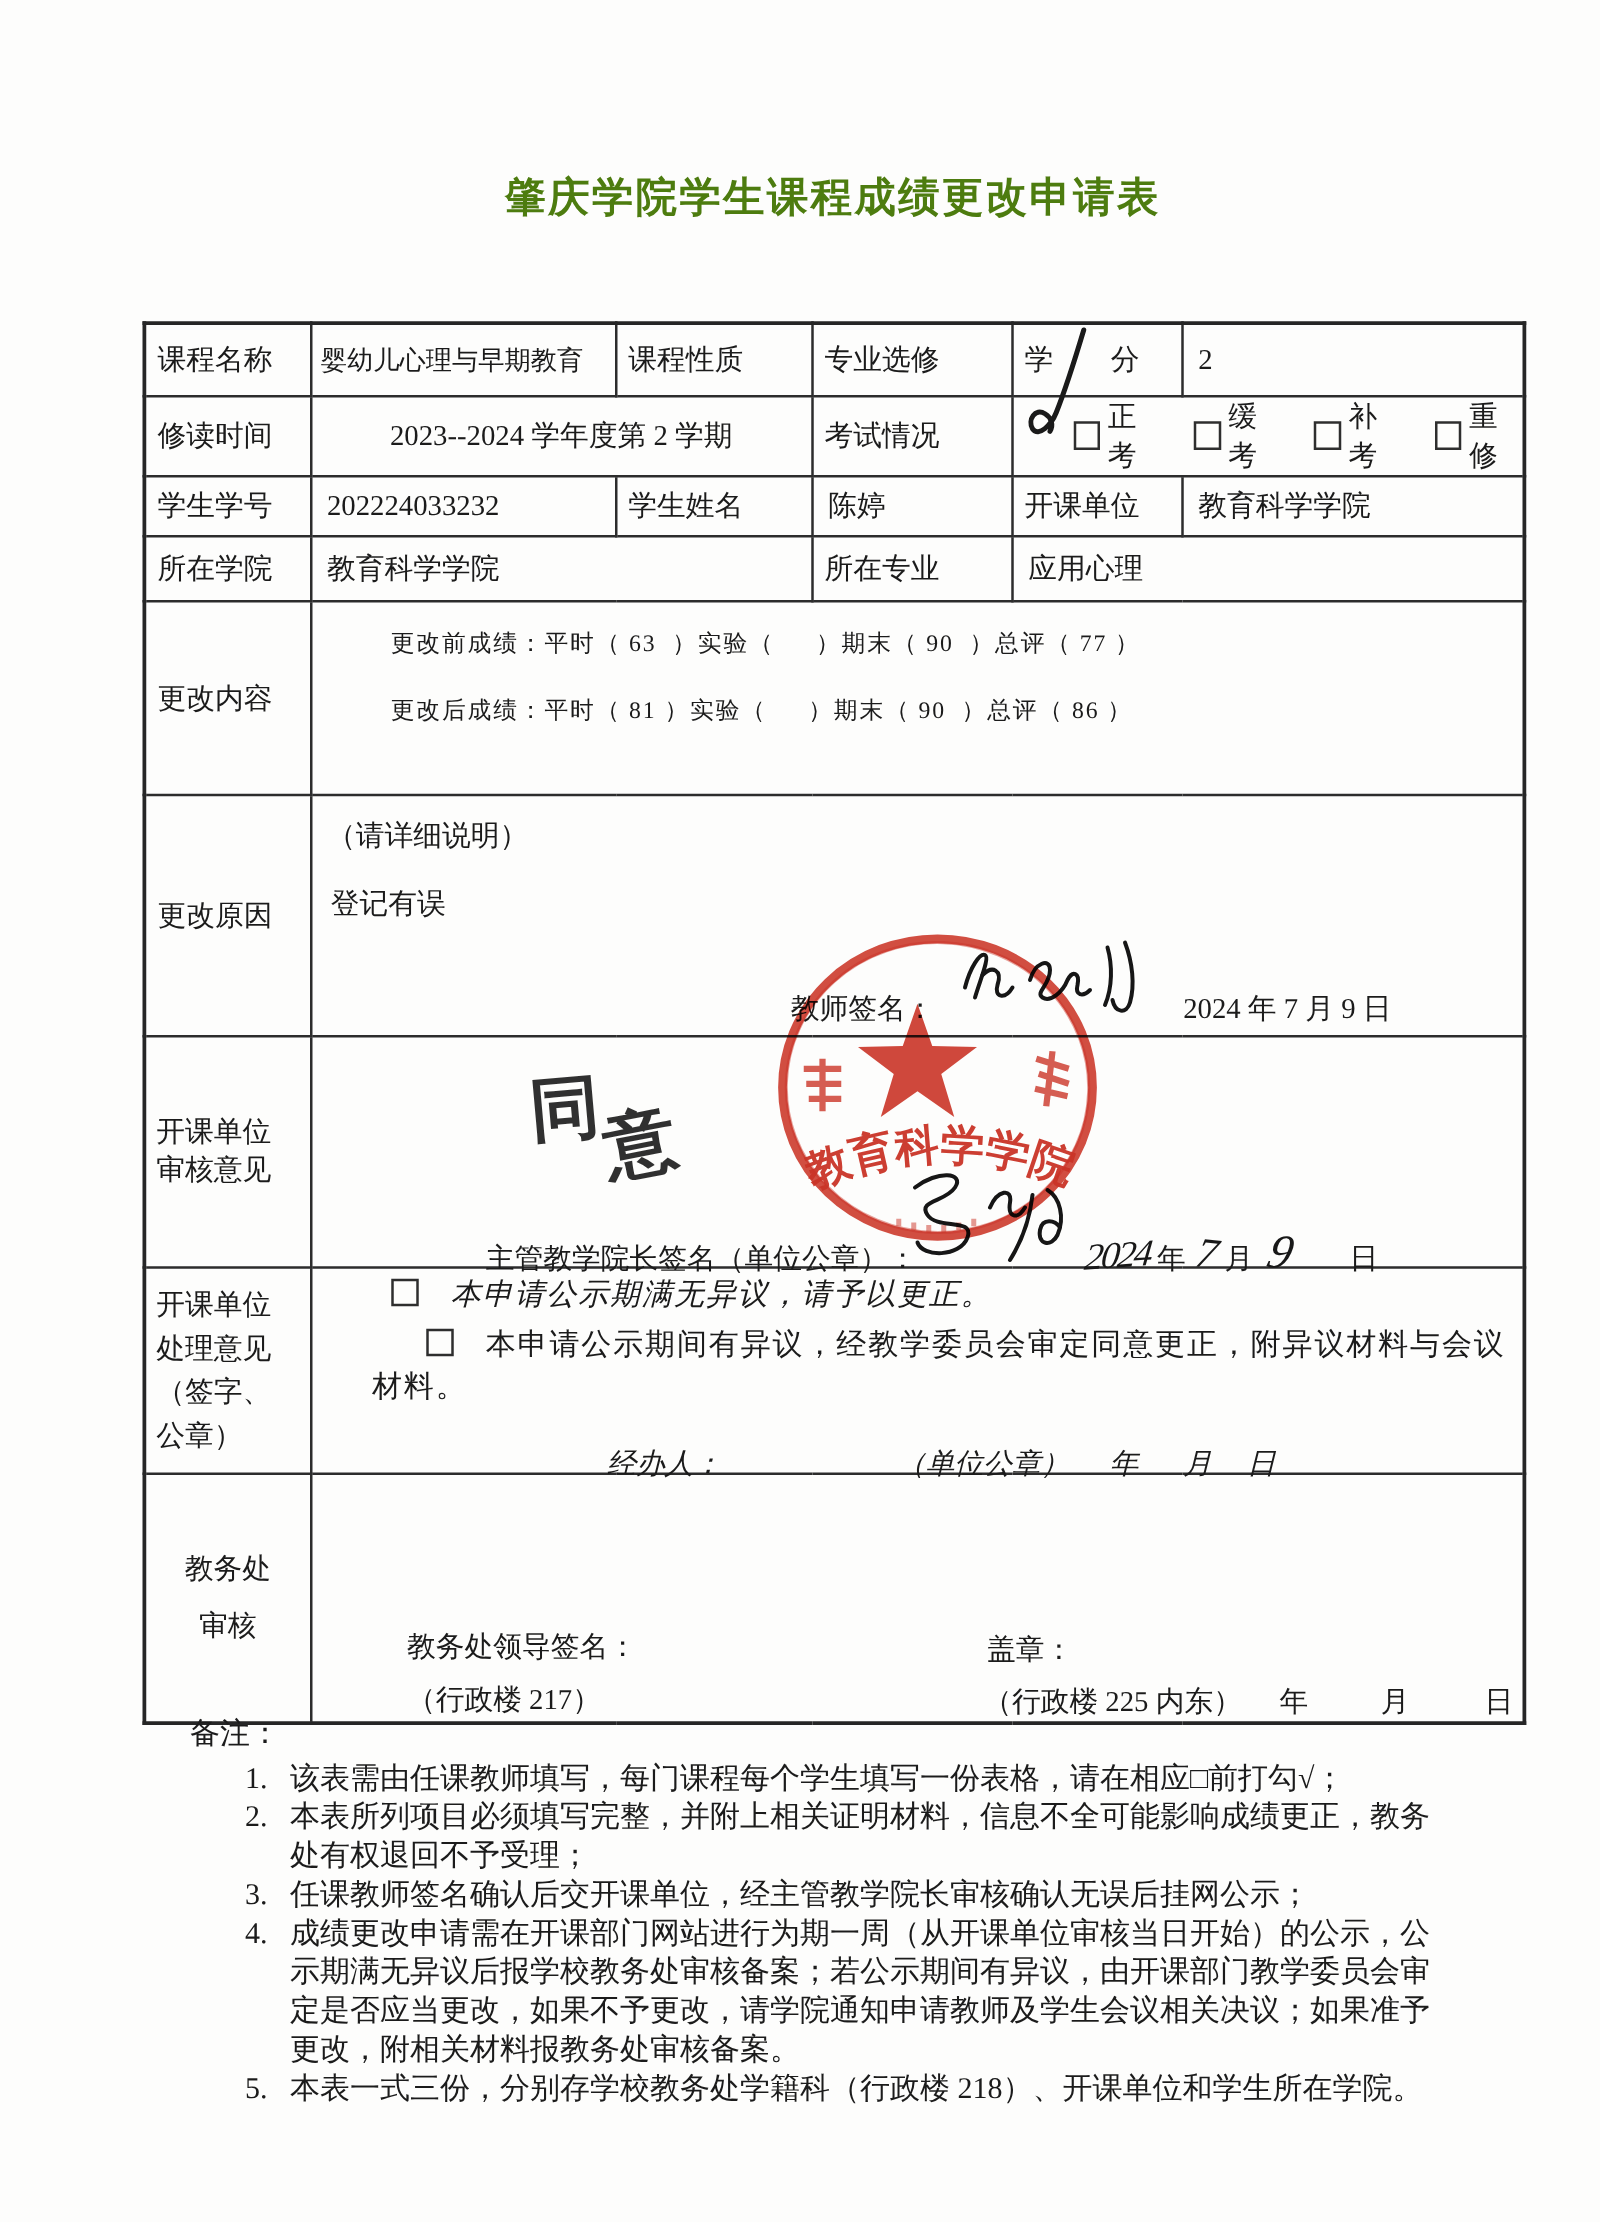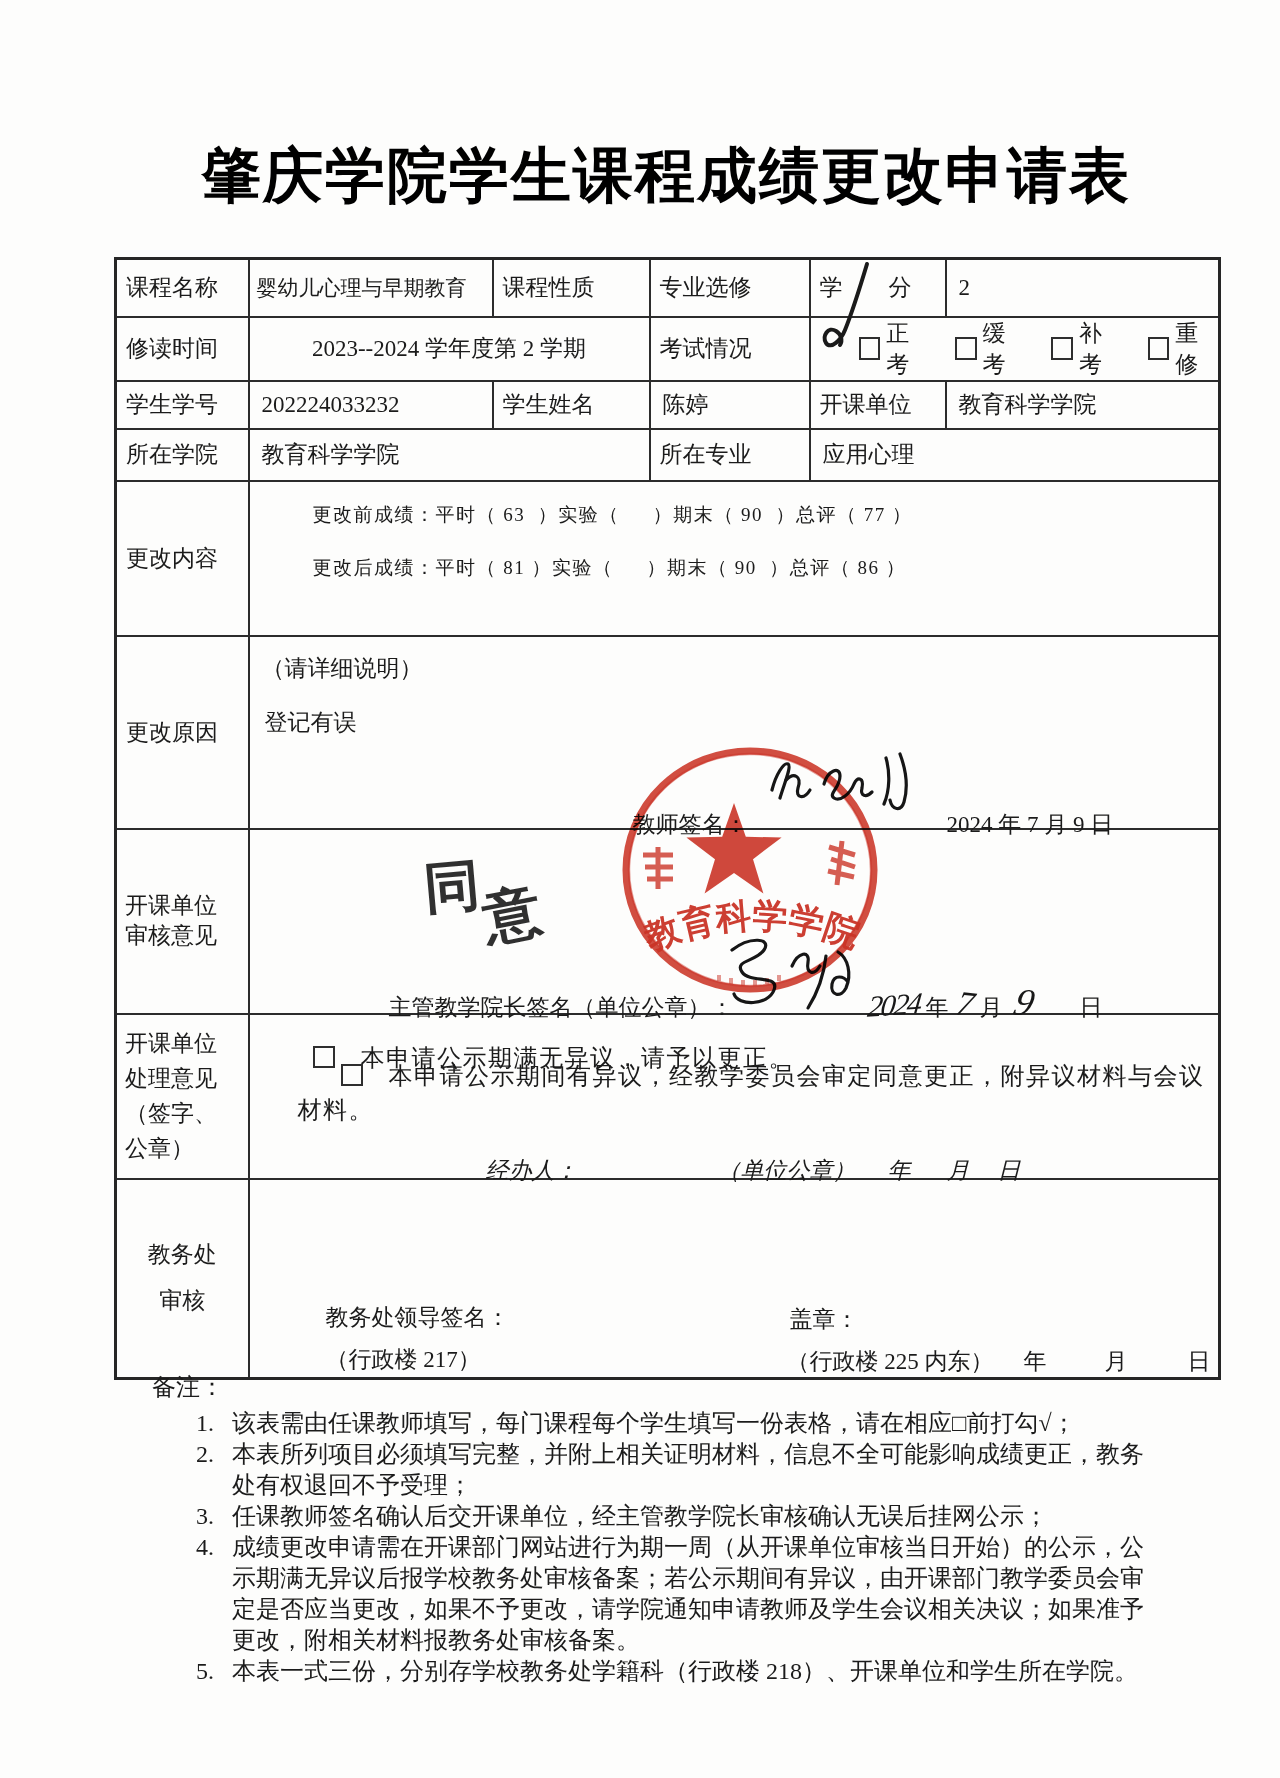--- a/index.html
+++ b/index.html
@@ -4,22 +4,22 @@
 <style>
   html,body { margin:0; padding:0; background:#ffffff; }
   .page {
     position:relative; width:1280px; height:1778px;
     background:#fdfdfc; overflow:hidden;
     font-family:"Liberation Serif","DejaVu Serif",serif;
     color:#1b1b1b;
   }
   .title {
     position:absolute; top:136px; left:114px; width:1104px; margin:0;
-    text-align:center; font-size:60px; font-weight:bold; letter-spacing:2px;
-    font-family:"Liberation Sans","DejaVu Sans",sans-serif; color:#000000;
+    text-align:center; font-size:33px; font-weight:bold; letter-spacing:2px;
+    font-family:"Liberation Sans","DejaVu Sans",sans-serif; color:#4d7c0f;
   }
   table.form {
     position:absolute; top:257px; left:114px; width:1104px;
     border-collapse:collapse; table-layout:fixed;
     border:3px solid #262626;
   }
   td {
     border:2px solid #2c2c2c; font-size:23px; padding:0;
     vertical-align:middle; overflow:visible;
   }
@@ -44,32 +44,32 @@
   .cbox-sm {
     display:inline-block; width:18px; height:18px;
     border:2px solid #2e2e2e; margin-right:26px; vertical-align:-2px;
   }
   
   .score-line { position:absolute; left:63px; font-size:19px; letter-spacing:1.5px; white-space:pre; }
   .sl1 { top:20px; } .sl2 { top:73px; }
   
   .hint   { position:absolute; left:12px; top:16px; }
   .reason { position:absolute; left:15px; top:70px; }
-  .teacher-line { position:absolute; left:383px; top:172px; white-space:nowrap; }
+  .teacher-line { position:absolute; left:383px; top:154px; white-space:nowrap; }
   .teacher-date { margin-left:199px; }
   
   .dean-line { position:absolute; left:139px; top:150px; white-space:nowrap; }
   .hw { display:inline-block; font-style:italic; transform:skewX(-10deg) rotate(-4deg); color:#181818; }
   .hw-year { font-size:30px; margin-left:134px; letter-spacing:-2px; }
   .hw-m { font-size:34px; margin-left:8px; transform:skewX(-6deg) rotate(6deg); }
   .hw-d { font-size:38px; margin-left:12px; transform:skewX(-12deg) rotate(4deg); }
   .du1 { margin-left:6px; } .du2 { margin-left:6px; } .du3 { margin-left:46px; }
   
   .opt { position:absolute; left:0; right:8px; padding-left:20px; text-indent:43px; font-size:24px; letter-spacing:1.5px; line-height:34px; }
-  .opt1 { top:26px; } .opt2 { top:44px;padding-left:48px; }
+  .opt1 { top:4px;font-style:italic; } .opt2 { top:44px;padding-left:48px; }
   .operator-line { position:absolute; left:236px; top:140px; white-space:nowrap;font-style:italic; }
   .op-seal { margin-left:140px; } .op-y { margin-left:32px; } .op-m { margin-left:36px; } .op-d { margin-left:28px; }
   
   .r9-sign-label { position:absolute; left:76px;  top:122px; }
   .r9-sign-room  { position:absolute; left:76px;  top:164px; }
   .r9-seal-label { position:absolute; left:540px; top:124px; }
   .r9-seal-room  { position:absolute; left:495px; top:166px;margin-left:42px; }
   .r9-date { position:absolute; left:774px; top:166px; white-space:nowrap; }
   .r9-date .m { margin-left:58px; } .r9-date .d { margin-left:60px; }
   

